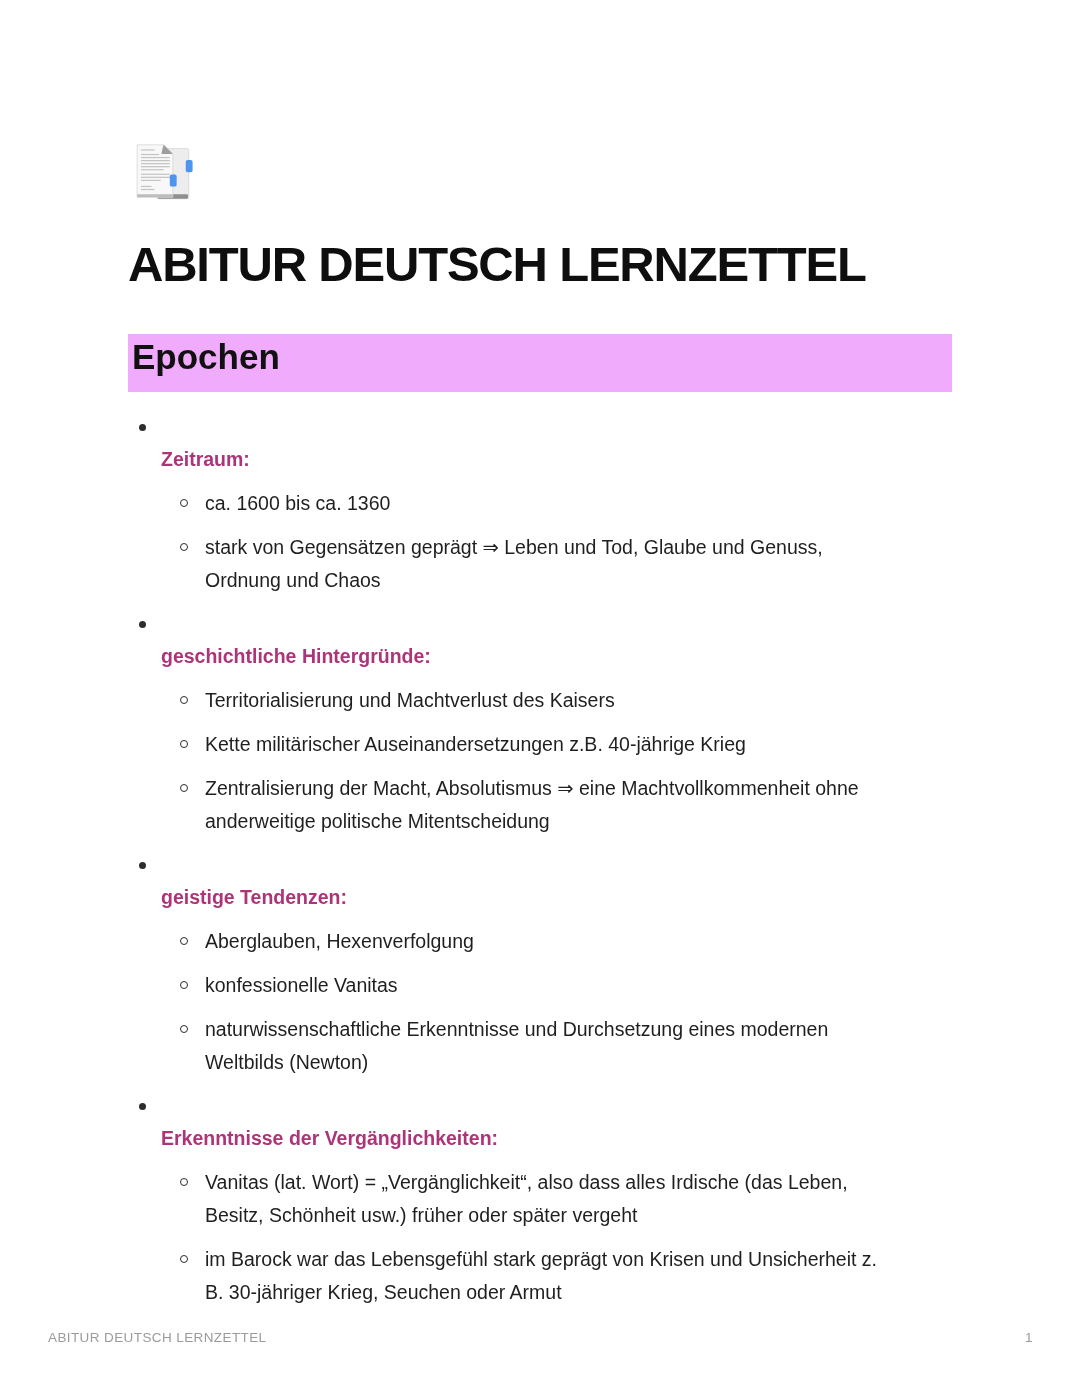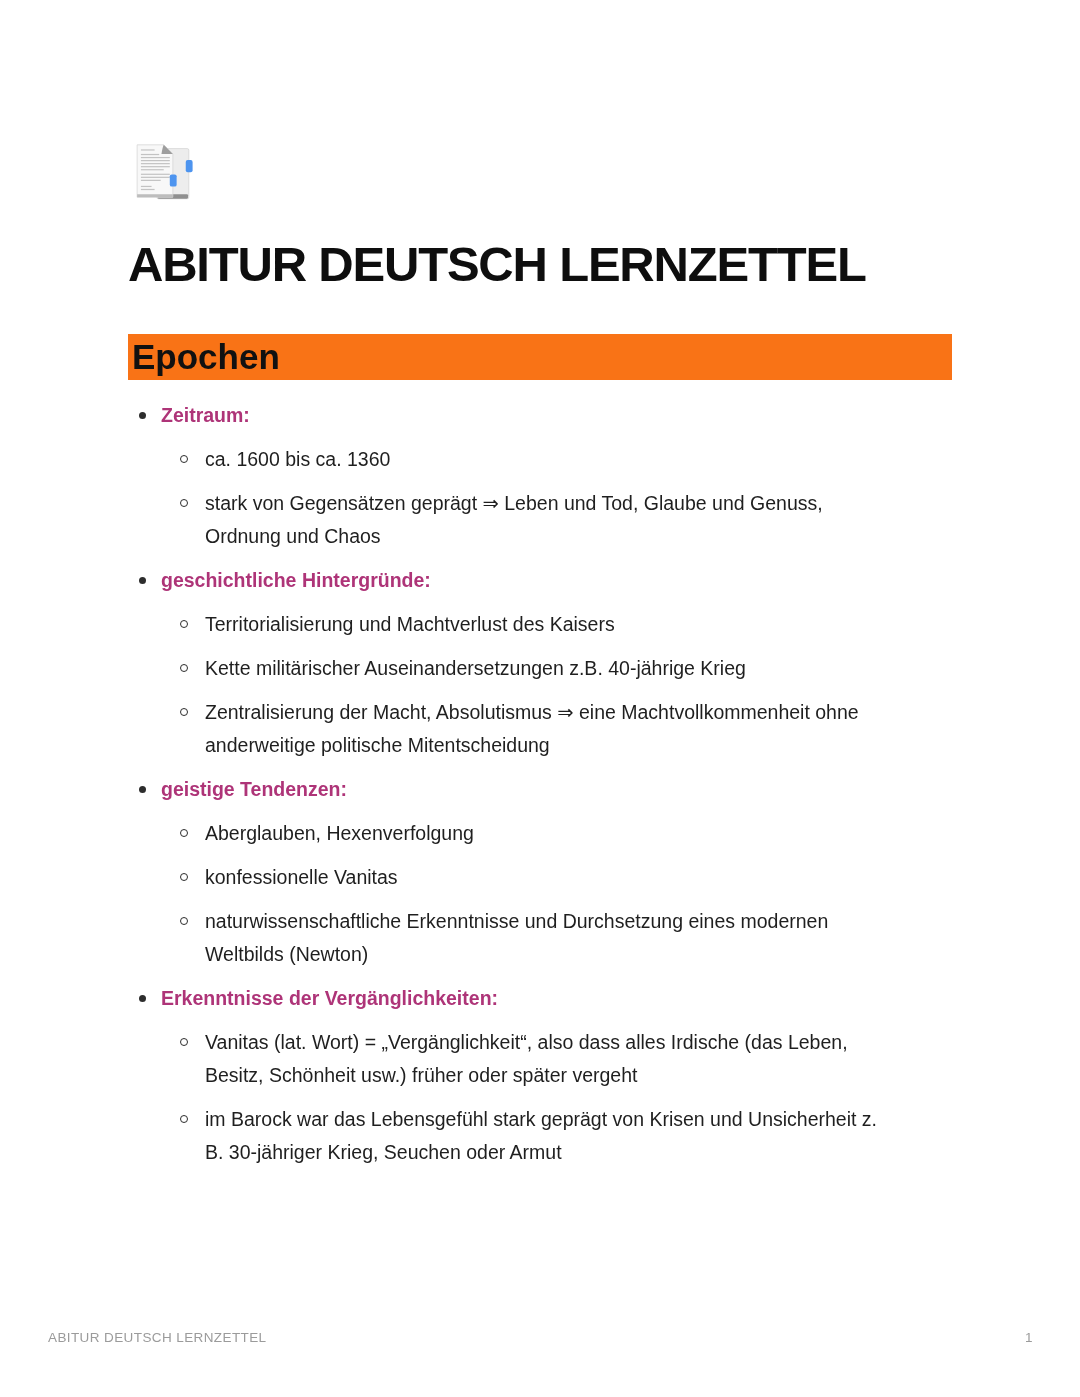--- a/index.html
+++ b/index.html
@@ -13,35 +13,35 @@
   
   .doc-icon{margin-top:140px;width:76px;height:78px;}
   
   h1.page-title{
     margin:12px 0 0;font-size:49px;line-height:1.25;font-weight:bold;
     color:#0e0e0e;letter-spacing:-1.2px;white-space:nowrap;
   }
   
   h2.section-heading{
     margin:39px 0 0;font-size:35px;line-height:1.0;font-weight:bold;
-    color:#111;background:#f97316;padding:5px 8px 6px 4px;
+    color:#111;background:#f0abfc;padding:5px 8px 18px 4px;
   }
   h3.subsection-heading{
     margin:36px 0 0;font-size:30px;line-height:1.05;font-weight:bold;color:#111;
   }
   
   ul.outline{list-style:none;margin:14px 0 0;padding:0;}
   li.topic{margin:0;}
   .topic-label-row{display:flex;align-items:flex-start;padding:5px 0 6px;}
   .bullet-dot{
     flex:0 0 auto;width:7px;height:7px;border-radius:50%;
     background:#2d2d2d;margin:13px 15px 0 11px;
   }
   .topic-label{
-    font-size:19.5px;line-height:33px;font-weight:bold;color:#ae3478;
+    font-size:19.5px;line-height:33px;font-weight:bold;color:#ae3478;margin-top:32px;
   }
   ul.sub{list-style:none;margin:0;padding:0 0 0 77px;}
   li.sub-item{
     position:relative;padding:5px 0 6px;max-width:690px;
     font-size:19.5px;line-height:33px;color:#1f1f1f;
   }
   .ring{
     position:absolute;left:-25px;top:17px;width:6px;height:6px;
     border:1.8px solid #2d2d2d;border-radius:50%;background:transparent;
   }

